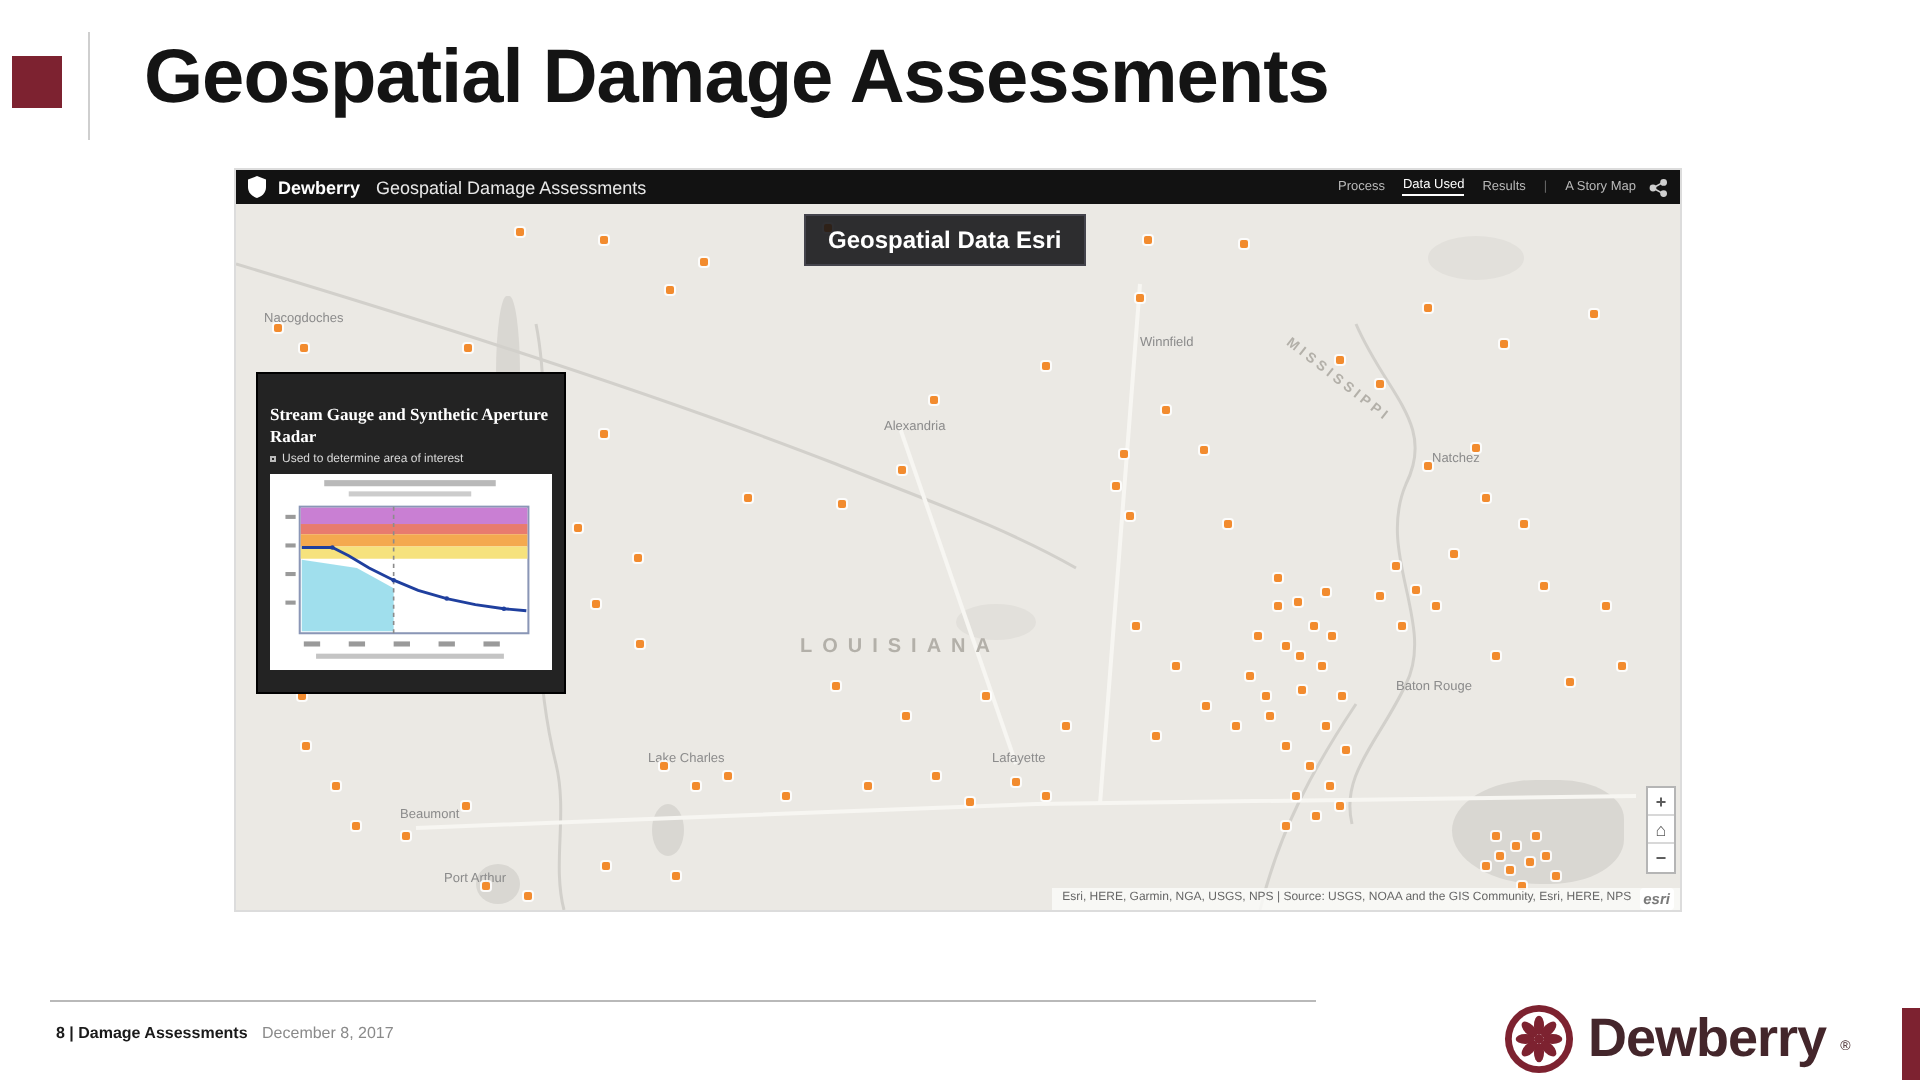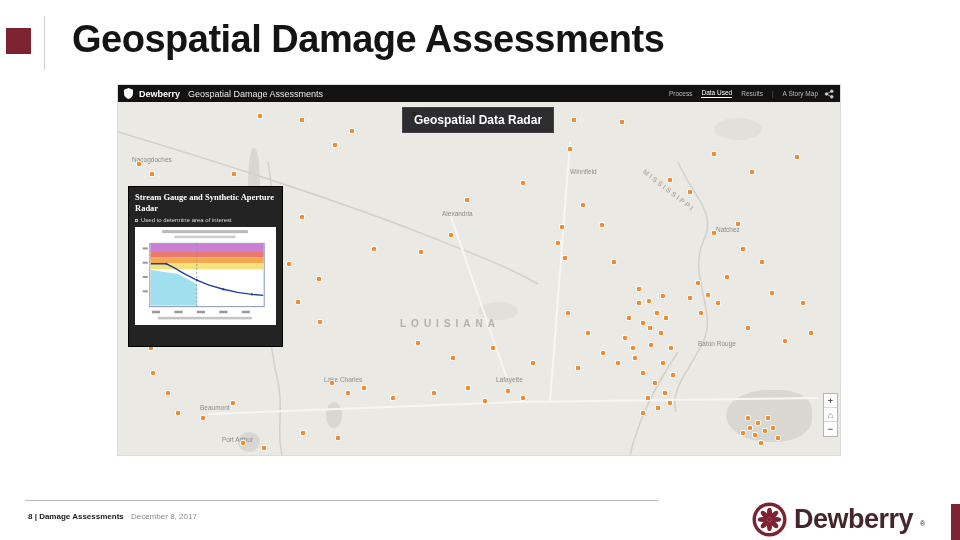--- a/index.html
+++ b/index.html
@@ -36,21 +36,21 @@
   .map-label.state-minor { font-size:7px; letter-spacing:2px; color:#b3b0a9; font-weight:700; transform:rotate(38deg); }
 
   .dot { position:absolute; width:4px; height:4px; border-radius:1px;
          box-shadow:0 0 0 1px rgba(255,255,255,0.85); }
 
   .overlay-title { position:absolute; left:284px; top:5px; background:rgba(18,18,22,0.88);
                    color:#fff; font-size:12px; font-weight:700; padding:5px 11px;
                    border:1px solid #44444c; }
 
   .panel { position:absolute; left:10px; top:84px; width:155px; height:161px;
-           background:#232323; border:1px solid #000; padding:5px 6px; z-index:5; }
+           background:#232323; border:1px solid #000; padding:15px 6px; z-index:5; }
   .panel-title { color:#fff; font-family:"Liberation Serif", serif; font-weight:700;
                  font-size:8.5px; line-height:1.3; }
   .panel-bullet { color:#d9d9d9; font-size:6px; margin-top:3px; }
   .panel-bullet .sq { display:inline-block; width:3px; height:3px; border:1px solid #bbb; margin-right:3px; }
   .panel-chart { margin-top:4px; width:141px; height:98px; background:#fff; }
 
   .zoom { position:absolute; right:2px; top:291px; width:15px; background:#fff;
           border:1px solid #b5b5b5; z-index:4; }
   .zbtn { width:100%; height:14px; line-height:14px; text-align:center; font-size:9px;
           color:#5c5c5c; font-weight:700; border-bottom:1px solid #d8d8d8; cursor:pointer; }
@@ -250,21 +250,21 @@
         <div class="dot" style="left: 298px; top: 239px; background: rgb(242, 139, 46);"></div>
         <div class="dot" style="left: 333px; top: 254px; background: rgb(242, 139, 46);"></div>
         <div class="dot" style="left: 373px; top: 244px; background: rgb(242, 139, 46);"></div>
         <div class="dot" style="left: 413px; top: 259px; background: rgb(242, 139, 46);"></div>
         <div class="dot" style="left: 448px; top: 209px; background: rgb(242, 139, 46);"></div>
         <div class="dot" style="left: 468px; top: 229px; background: rgb(242, 139, 46);"></div>
         <div class="dot" style="left: 483px; top: 249px; background: rgb(242, 139, 46);"></div>
         <div class="dot" style="left: 458px; top: 264px; background: rgb(242, 139, 46);"></div>
       </div>
 
-    <div class="overlay-title">Geospatial Data Radar</div>
+    <div class="overlay-title">Geospatial Data Esri</div>
 
     <div class="panel">
       <div class="panel-title">Stream Gauge and Synthetic Aperture Radar</div>
       <div class="panel-bullet">
         <span class="sq"></span><span>Used to determine area of interest</span>
       </div>
       <div class="panel-chart">
         <svg width="141" height="98" viewBox="0 0 133 96">
           <rect x="0" y="0" width="133" height="96" fill="#ffffff"></rect>
           <rect x="24" y="3" width="84" height="3" fill="#b9b9b9"></rect>
@@ -298,20 +298,24 @@
         </svg>
       </div>
     </div>
 
     <div class="zoom">
       <div class="zbtn">+</div>
       <div class="zbtn">⌂</div>
       <div class="zbtn">−</div>
     </div>
 
+    <div class="attrib">
+      <span>Esri, HERE, Garmin, NGA, USGS, NPS | Source: USGS, NOAA and the GIS Community, Esri, HERE, NPS</span>
+      <span class="esri">esri</span>
+    </div>
   </div>
 </div>
 
 <div class="footer-line"></div>
 <div class="footer">
   <span class="f-bold">8 | Damage Assessments</span>
   <span class="f-date">December 8, 2017</span>
 </div>
 
 <div class="brand">

